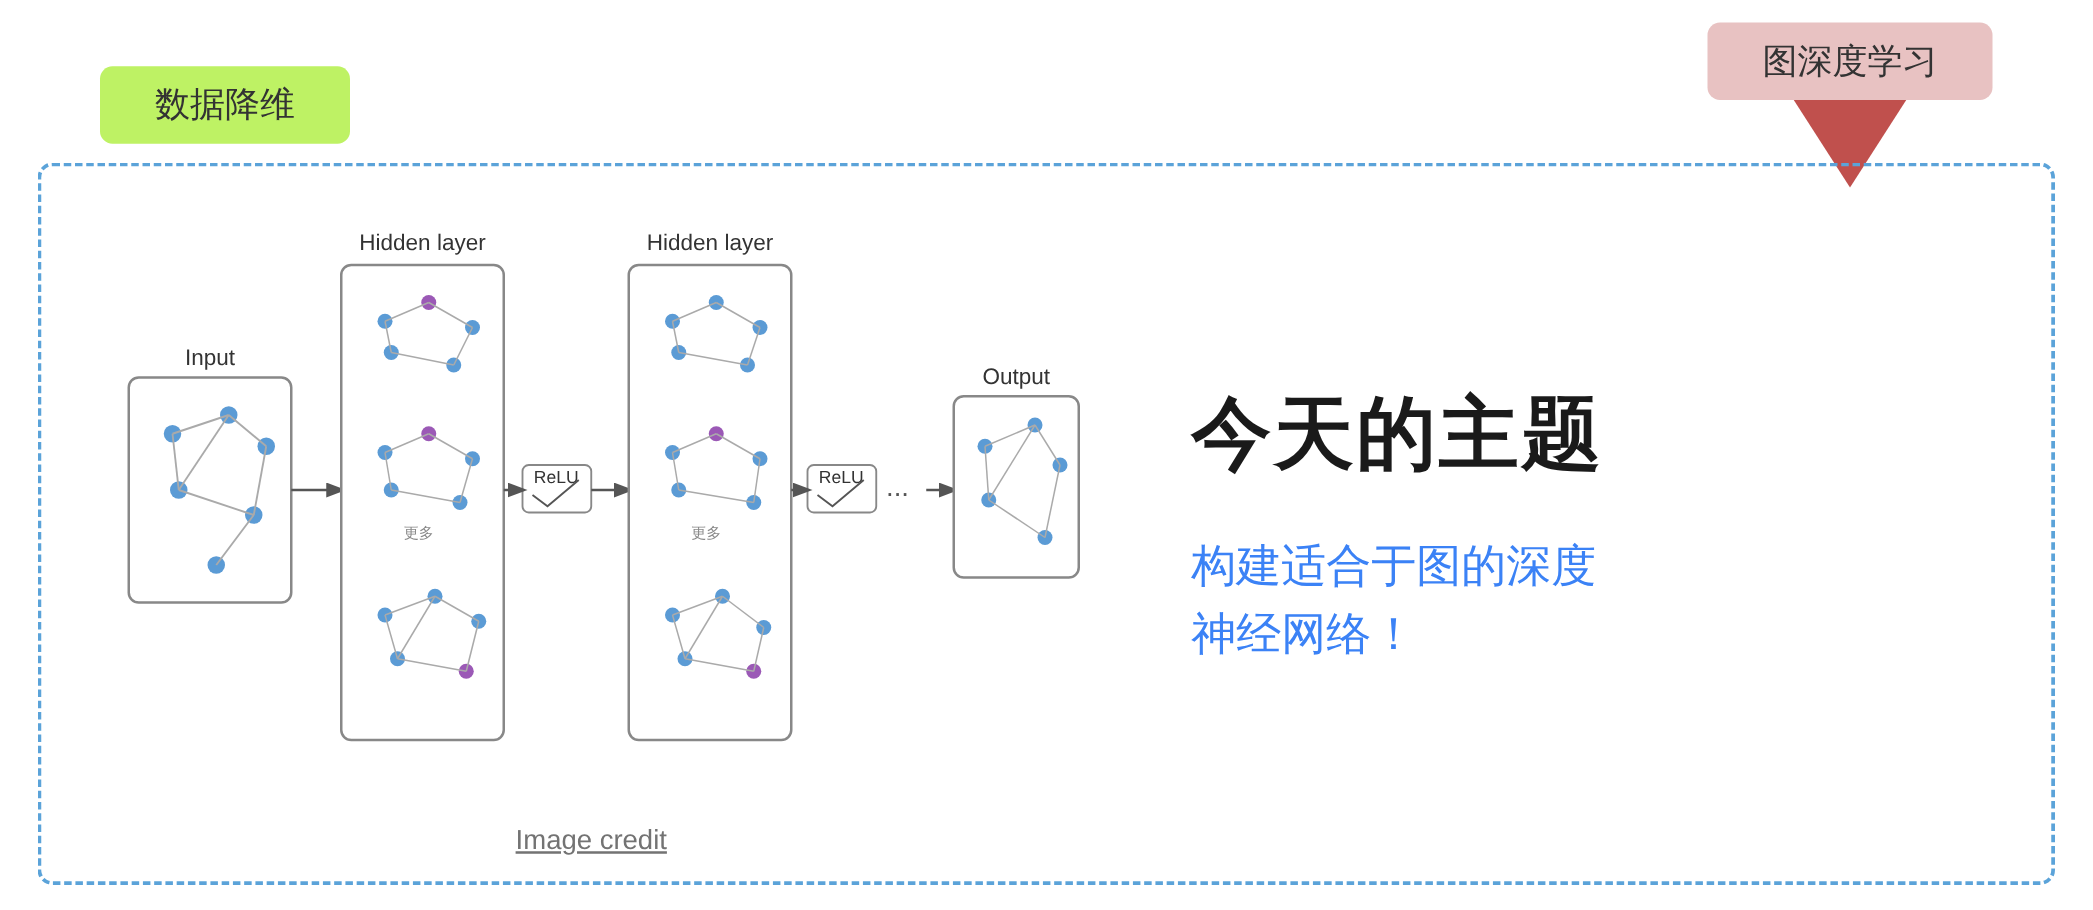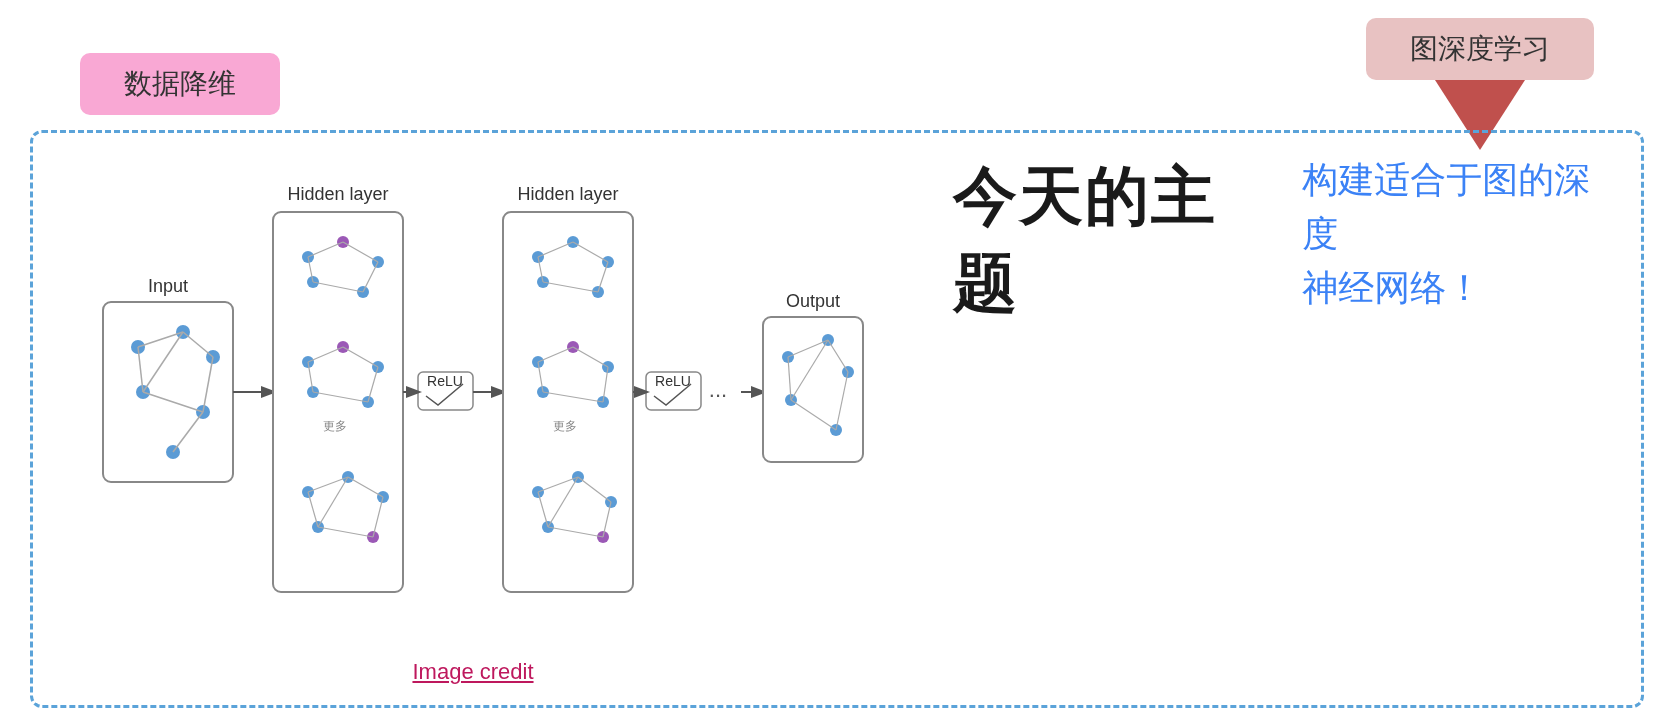--- a/index.html
+++ b/index.html
@@ -15,21 +15,21 @@
     .tag-box {
       border-radius: 10px;
       padding: 12px 44px;
       font-size: 28px;
       font-weight: 500;
       color: #333;
       text-align: center;
     }
 
     .tag-green {
-      background-color: #f9a8d4;
+      background-color: #bef264;
       border: none;
       text-align: center;
     }
 
     .tag-red {
       background-color: #e8c2c2;
       border: none;
     }
 
     .main-box {
@@ -65,27 +65,28 @@
     .nn-svg {
       width: 800px;
       height: 480px;
     }
 
     .image-credit-link {
       text-align: center;
       margin-top: 8px;
     }
     .image-credit-link a {
-      color: #be185d;
+      color: #737373;
       font-size: 22px;
     }
 
     .right-text {
       flex: 1;
       display: flex;
+      flex-direction: column;
       justify-content: center;
       padding-left: 40px;
       gap: 35px;
     }
 
     .today-title {
       font-size: 64px;
       font-weight: 700;
       color: #1a1a1a;
       letter-spacing: 2px;

